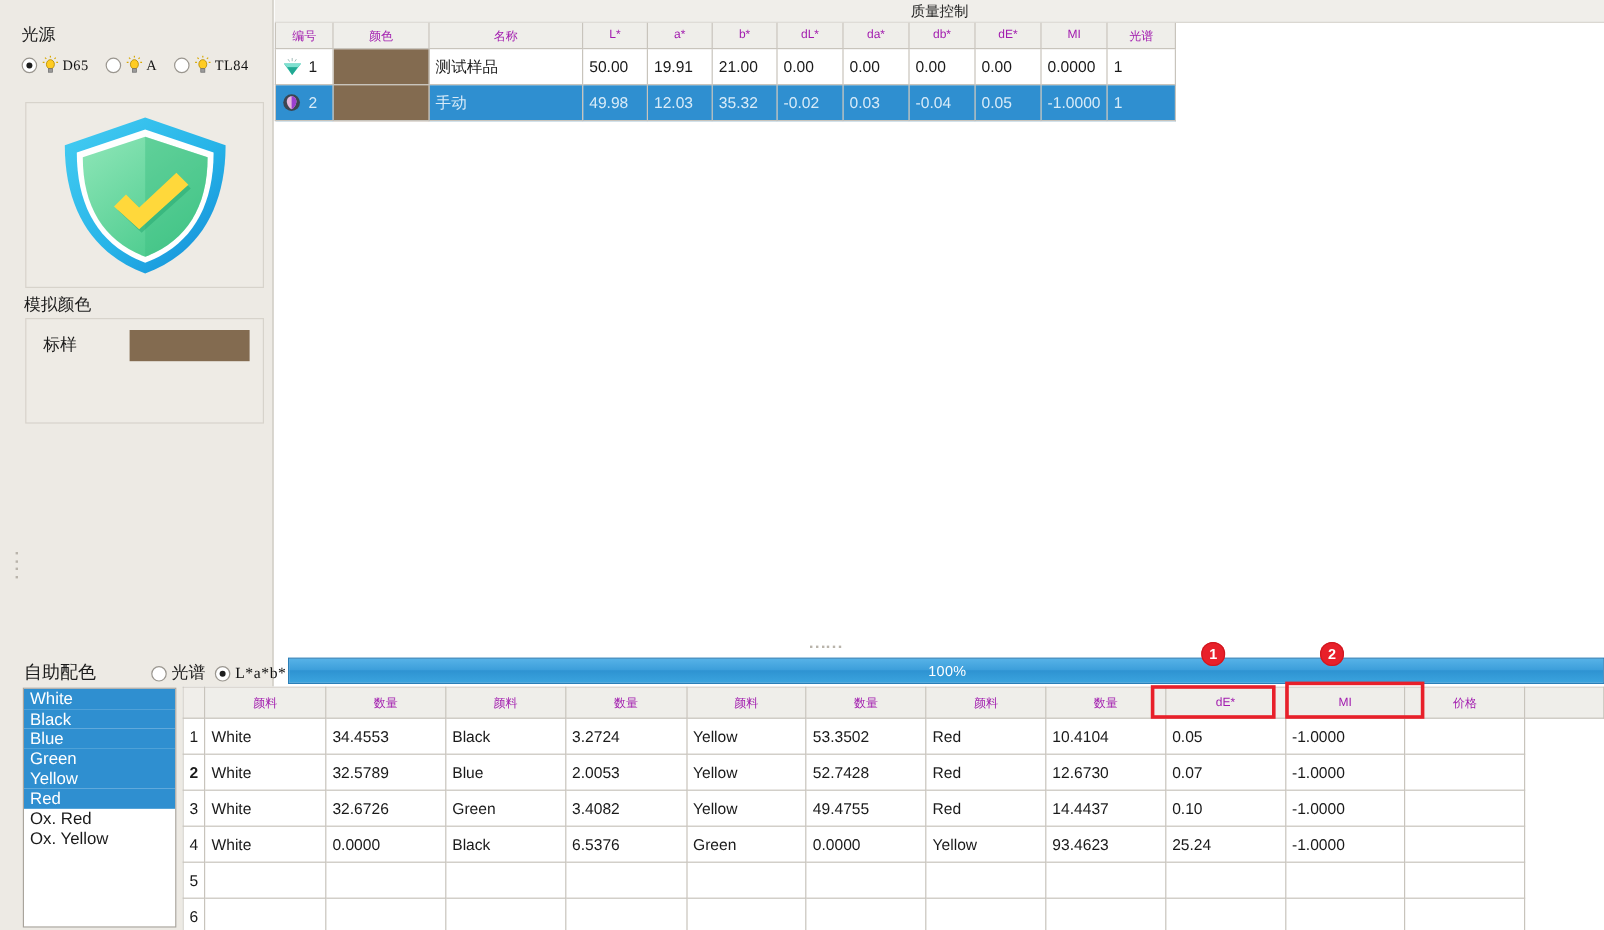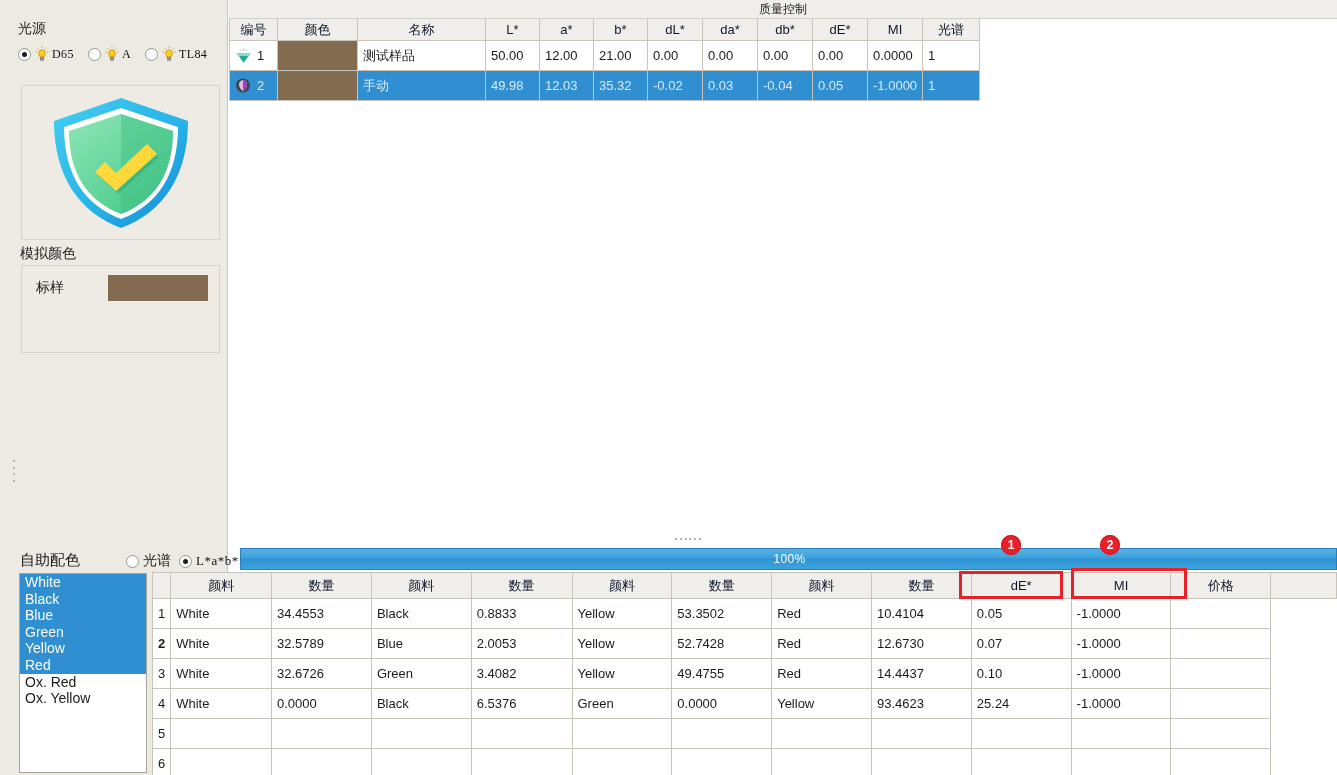--- a/index.html
+++ b/index.html
@@ -91,21 +91,21 @@
     background:#f0eeea;font-size:12px;color:#1a1a1a;
     display:flex;align-items:center;justify-content:center;
   }
   #qc-area{
     position:absolute;left:229px;top:18px;width:1108px;height:517px;
     background:#ffffff;border-top:1px solid #d3cfc8;box-sizing:border-box;
   }
   table.grid{border-collapse:collapse;table-layout:fixed;}
   table.grid th{
     background:#efeeea;border:1px solid #c8c4bc;
-    font-weight:normal;font-size:13px;color:#0f172a;
+    font-weight:normal;font-size:10px;color:#a21caf;
     height:21px;padding:0;text-align:center;
   }
   table.grid td{
     border:1px solid #c8c4bc;height:29px;padding:0 5px;
     font-size:13px;color:#1a1a1a;background:#fff;vertical-align:middle;
   }
   #qc-table{position:absolute;left:0;top:0;}
   #qc-table th{border-top:none;}
   .c-num{text-align:left;padding-left:4px;}
   .rowicon{display:inline-block;width:17px;height:15px;vertical-align:-3px;margin-right:5px;}
@@ -316,21 +316,21 @@
               <path d="M5 1.3 L6.3 3.3" stroke="#9fb9b6" stroke-width="0.8"></path>
               <path d="M12 1.3 L10.7 3.3" stroke="#9fb9b6" stroke-width="0.8"></path>
               <path d="M1.5 5 L16 5 L8.5 14.5 Z" fill="#3fc2ad"></path>
               <path d="M1.5 5 L16 5 L13 8 L4.5 8 Z" fill="#7fe0d0"></path>
               <path d="M4.5 8 L13 8 L8.5 14.5 Z" fill="#21a893"></path>
             </svg><span>1</span>
           </td>
           <td class="swatch-cell" style="background:#836b50"></td>
           <td>测试样品</td>
           <td>50.00</td>
-          <td>12.00</td>
+          <td>19.91</td>
           <td>21.00</td>
           <td>0.00</td>
           <td>0.00</td>
           <td>0.00</td>
           <td>0.00</td>
           <td>0.0000</td>
           <td>1</td>
         </tr>
         <tr class="sel-row">
           <td class="c-num">
@@ -402,21 +402,21 @@
           <th>价格</th>
           <th></th>
         </tr>
       </thead>
       <tbody>
         <tr>
           <td class="idx">1</td>
           <td>White</td>
           <td>34.4553</td>
           <td>Black</td>
-          <td>0.8833</td>
+          <td>3.2724</td>
           <td>Yellow</td>
           <td>53.3502</td>
           <td>Red</td>
           <td>10.4104</td>
           <td>0.05</td>
           <td>-1.0000</td>
           <td></td>
           <td style="border-right:none;border-top:none;border-bottom:none;background:#fff"></td>
         </tr>
         <tr>

